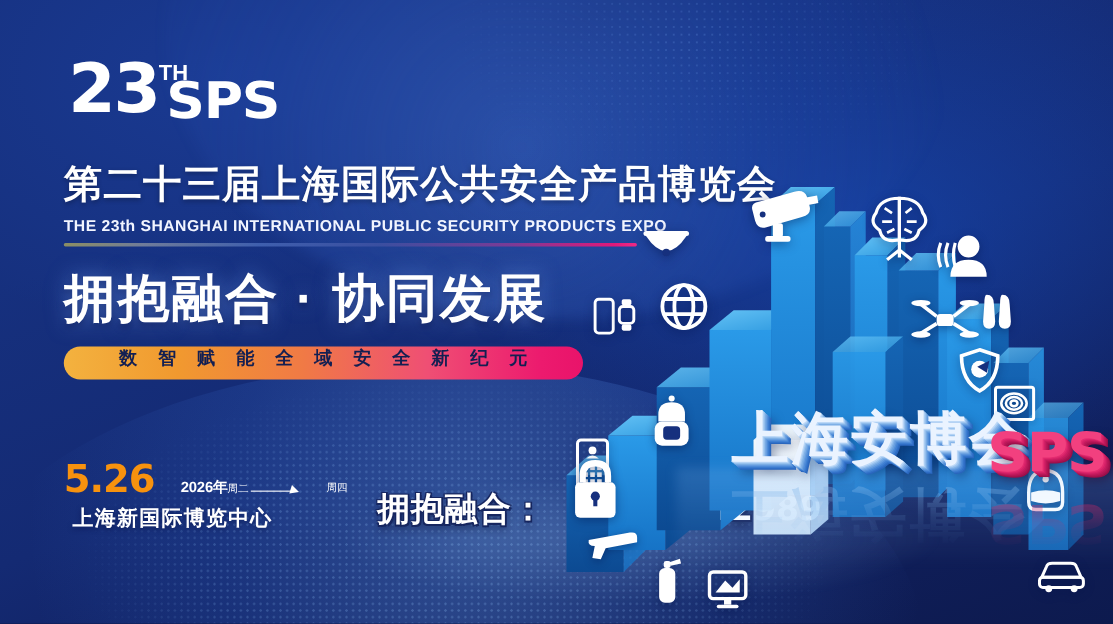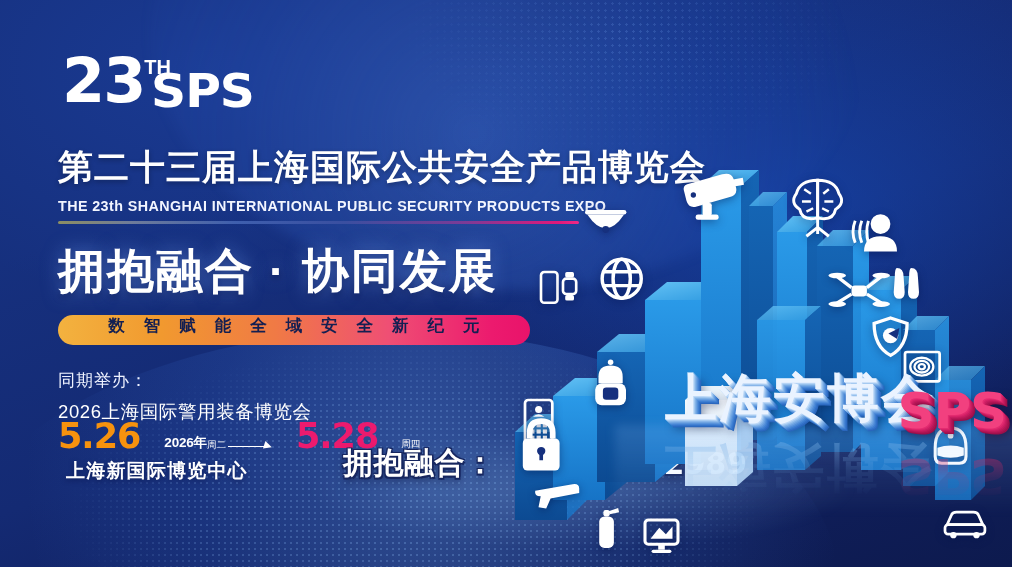--- a/index.html
+++ b/index.html
@@ -182,39 +182,34 @@
     <div class="cn-title">第二十三届上海国际公共安全产品博览会</div>
     <div class="en-title">THE 23th SHANGHAI INTERNATIONAL PUBLIC SECURITY PRODUCTS EXPO</div>
     <div class="divider"></div>
 
     <div class="slogan">拥抱融合 · 协同发展</div>
 
     <div class="pill">
       <span>数 智 赋 能 全 域 安 全 新 纪 元</span>
     </div>
 
-    <div class="concurrent">
-      <div class="l1">同期举办：</div>
-      <div class="l2">2026上海国际警用装备博览会</div>
-    </div>
   </div>
 
   <div class="daterow">
     <span class="d1">5.26</span>
     <span class="midcol">
       <span class="yr">2026年</span>
       <span class="wkwrap">
         <span class="wk">周二</span>
         <span class="arrow">
           <span class="shaft"></span>
             <span class="head"></span>
         </span>
       </span>
     </span>
-    <span class="d2">5.28</span>
     <span class="wk2">周四</span>
   </div>
 
   <div class="venue">上海新国际博览中心</div>
 
   <div class="contact">
     <span>拥抱融合：</span>
     <span class="num">15618212989</span>
   </div>
 

